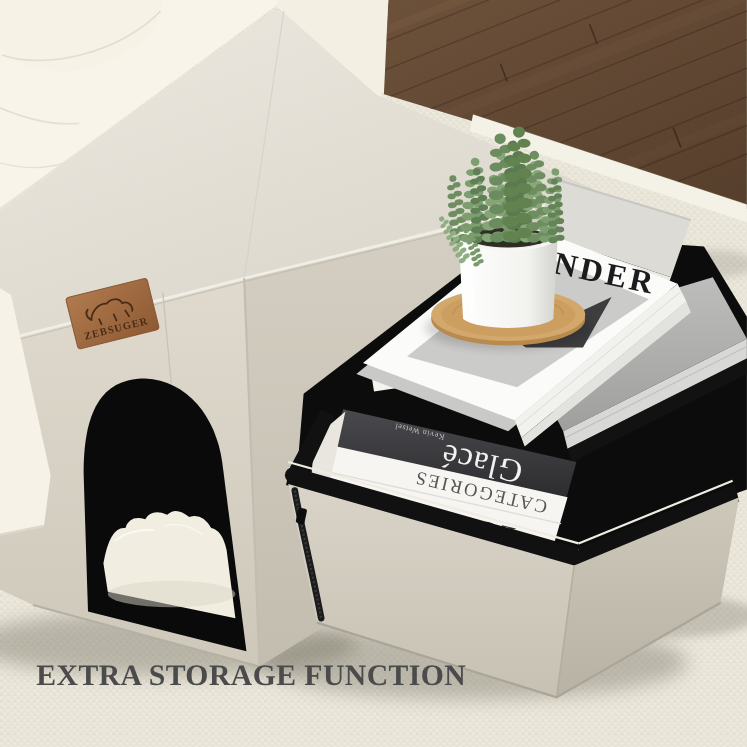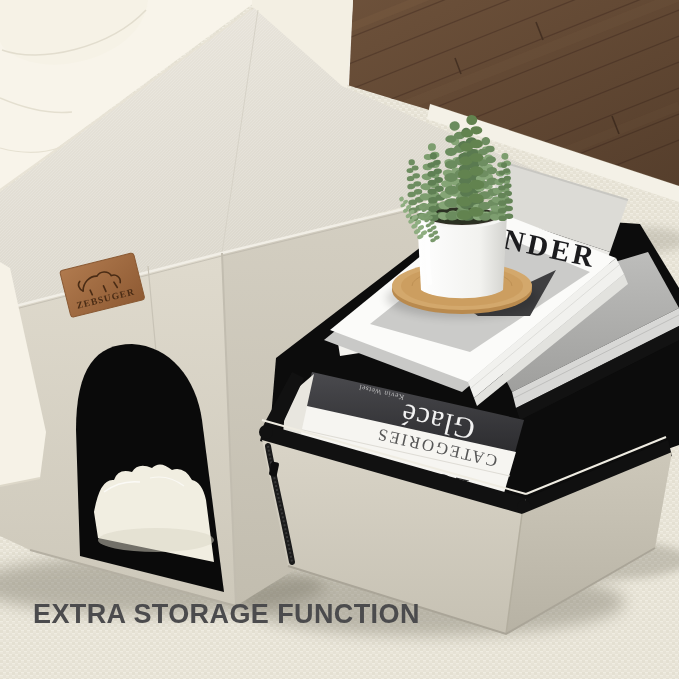--- a/index.html
+++ b/index.html
@@ -1,20 +1,20 @@
 <!DOCTYPE html>
 <html><head>
 <meta charset="utf-8">
 <style>
   html,body{margin:0;padding:0;background:#ffffff;}
   .stage{position:relative;width:679px;height:679px;overflow:hidden;background:#eae6da;
          font-family:"Liberation Sans",sans-serif;}
   .stage svg{position:absolute;left:0;top:0;}
   .caption{position:absolute;left:33px;top:599px;font-size:27px;font-weight:700;
-           letter-spacing:0.4px;color:#4b4b4d;font-family:Liberation Sans, sans-serif;}
+           letter-spacing:0.4px;color:#4b4b4d;font-family:Liberation Serif, serif;}
   .svgtext{font-family:"Liberation Serif",serif;}
 </style>
 </head>
 <body>
 
 <div class="stage">
 <svg width="679" height="679" viewBox="0 0 679 679">
   <defs>
     <pattern id="weave" width="6" height="6" patternUnits="userSpaceOnUse">
       <rect width="6" height="6" fill="#eae6da"></rect>

